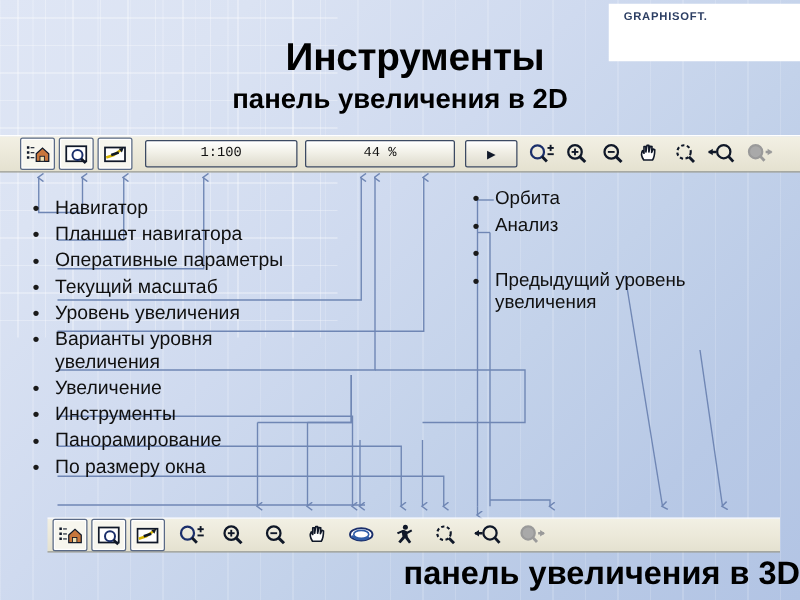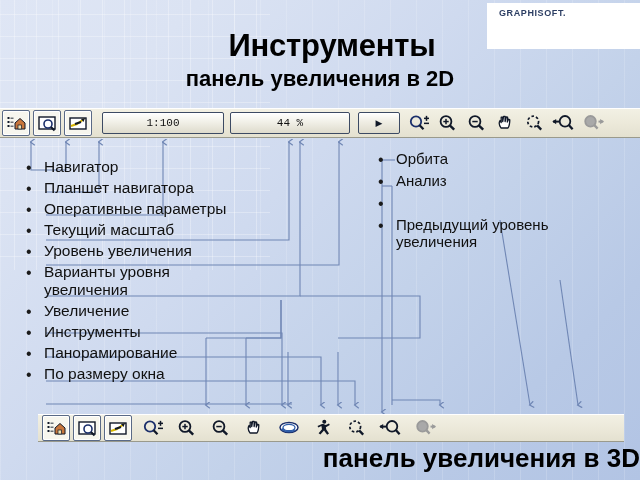--- a/index.html
+++ b/index.html
@@ -118,21 +118,21 @@
     background: linear-gradient(to bottom, #f2f0e4 0%, #ece9da 50%, #e4e1d0 100%);
     border-top: 1px solid #ffffff;
     border-bottom: 1px solid #9a9a8c;
     z-index: 25;
   }
   #toolbar-2d {
     left: 0px;
     top: 108px;
     width: 640px;
     height: 30px;
-    padding-left: 2px;
+    padding-left: 16px;
     box-sizing: border-box;
   }
   #toolbar-3d {
     left: 38px;
     top: 414px;
     width: 586px;
     height: 28px;
     padding-left: 4px;
     box-sizing: border-box;
   }

